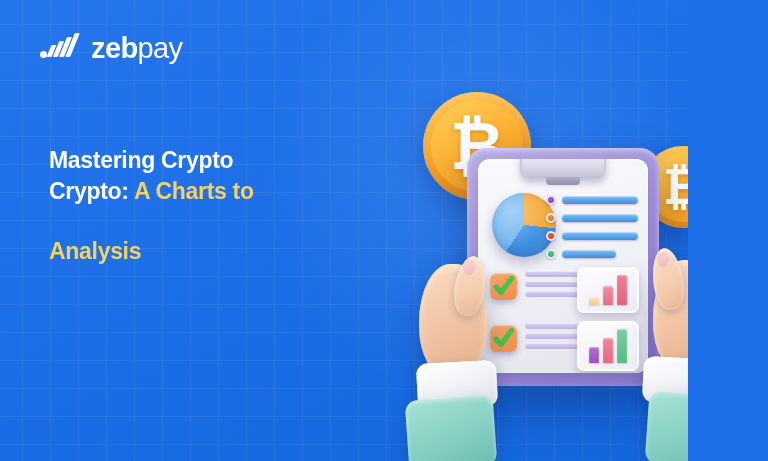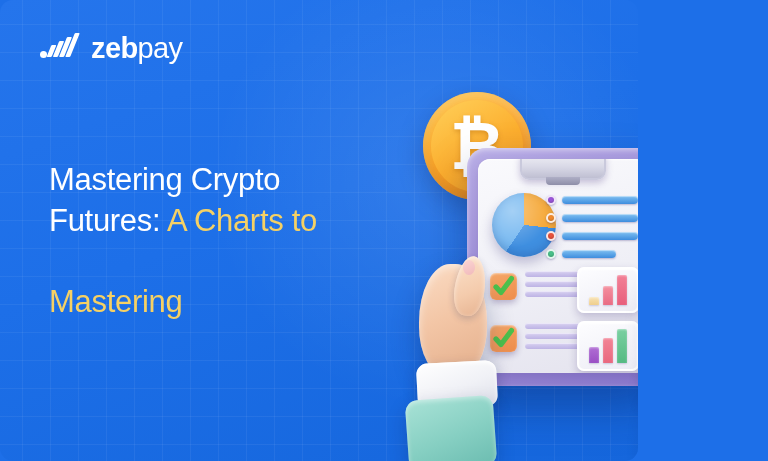--- a/index.html
+++ b/index.html
@@ -2,23 +2,22 @@
 <html><head>
 <meta charset="utf-8">
 <style>
   html,body{margin:0;padding:0;}
   body{
     width:768px;height:461px;overflow:hidden;
     font-family:"Liberation Sans", sans-serif;
     background:#1D6FE8;
   }
   .stage{
-    position:relative;width:638px;height:461px;overflow:hidden;
+    position:relative;width:688px;height:461px;overflow:hidden;
     background:linear-gradient(160deg,#2575EC 0%,#1D6FE8 45%,#1566DC 100%);
-    border-radius:13px;
   }
   
   .grid{
     position:absolute;inset:0;
     background-image:
       linear-gradient(to right, rgba(255,255,255,.055) 1px, transparent 1px),
       linear-gradient(to bottom, rgba(255,255,255,.055) 1px, transparent 1px);
     background-size:28px 28px;
     background-position:-6px -4px;
     pointer-events:none;
@@ -38,22 +37,22 @@
   }
   .logo-mark .dot{
     position:absolute;left:0px;bottom:5px;width:7px;height:7px;border-radius:50%;background:#fff;
   }
   .logo-text{font-size:29px;letter-spacing:-.6px;line-height:1;color:#fff;white-space:nowrap;}
   .logo-text .b{font-weight:700;}
   .logo-text .l{font-weight:300;}
 
   
   .headline{
-    position:absolute;left:49px;top:139px;width:360px;
-    font-size:31px;font-weight:400;line-height:1.32;letter-spacing:-.3px;
+    position:absolute;left:49px;top:130px;width:360px;
+    font-size:23px;font-weight:700;line-height:1.32;letter-spacing:-.3px;
     color:#ffffff;
   }
   .headline .accent{color:#F6D164;}
 
   
   .art{position:absolute;left:395px;top:0;width:373px;height:461px;}
 
   
   .coin{position:absolute;border-radius:50%;}
   .coin .rim{
@@ -217,24 +216,24 @@
       <span class="slash" style="left:9px;height:12px;"></span>
       <span class="slash" style="left:16px;height:16px;"></span>
       <span class="slash" style="left:23px;height:20px;"></span>
       <span class="slash" style="left:30px;height:24px;"></span>
     </div>
     <div class="logo-text"><span class="b">zeb</span><span class="l">pay</span></div>
   </div>
 
   <h1 class="headline">
     <span>Mastering Crypto</span><br>
-    <span>Futures:</span>
+    <span>Crypto:</span>
     <span class="accent">A Charts to</span><br>
     <br>
-    <span class="accent">Mastering</span>
+    <span class="accent">Analysis</span>
   </h1>
 
   <div class="art">
 
     <div class="coin big">
       <div class="rim"></div>
         <div class="face"></div>
       <div class="btc">₿</div>
     </div>
 

